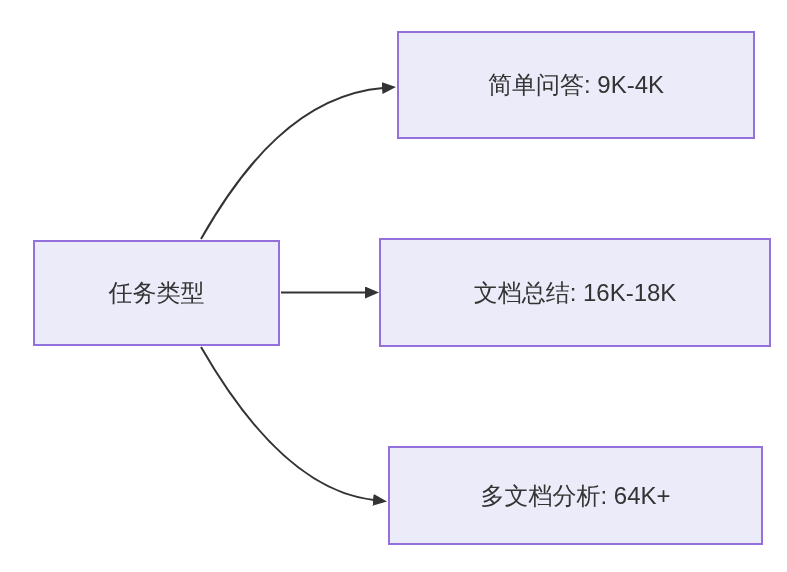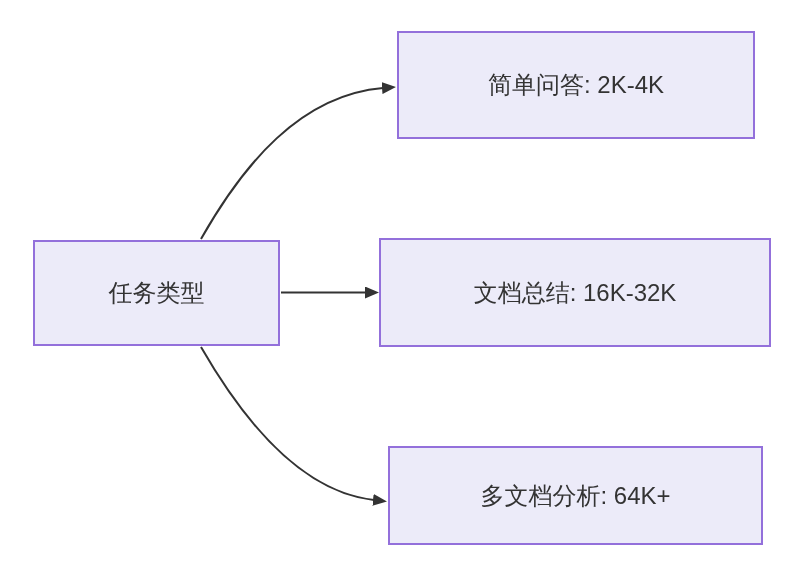--- a/index.html
+++ b/index.html
@@ -71,24 +71,24 @@
     <path class="edge-path" marker-end="url(#arrow)" d="M 201 239 C 243 165, 300 95, 383 88"></path>
     <path class="edge-path" marker-end="url(#arrow)" d="M 281 292.5 L 366 292.5"></path>
     <path class="edge-path" marker-end="url(#arrow)" d="M 201 347 C 243 420, 300 492, 374 500"></path>
   </svg>
 
   <div class="node node-root">
     <span>任务类型</span>
   </div>
 
   <div class="node node-top">
-    <span>简单问答: 2K-4K</span>
+    <span>简单问答: 9K-4K</span>
   </div>
 
   <div class="node node-mid">
-    <span>文档总结: 16K-32K</span>
+    <span>文档总结: 16K-18K</span>
   </div>
 
   <div class="node node-bottom">
     <span>多文档分析: 64K+</span>
   </div>
 
 </div>
 
 </body></html>

